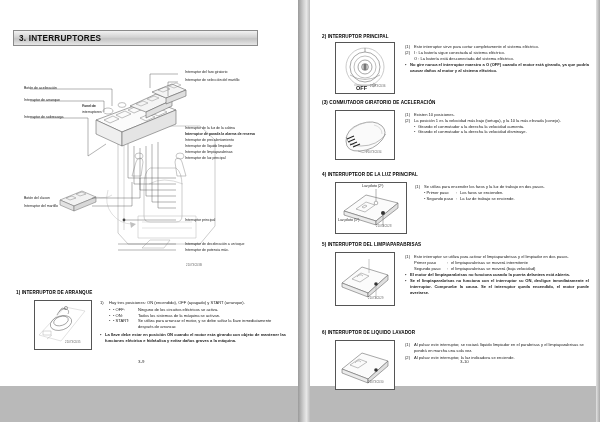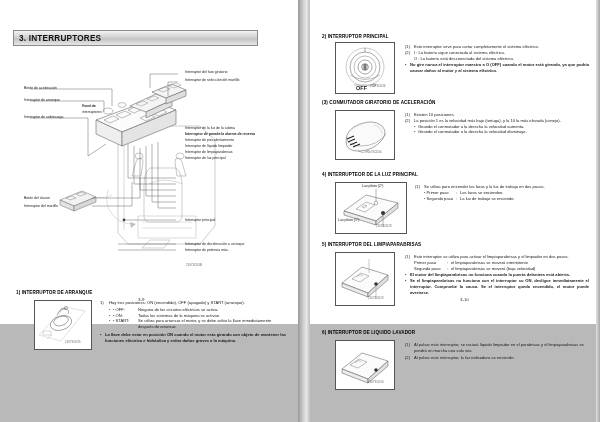--- a/index.html
+++ b/index.html
@@ -5,21 +5,21 @@
   html,body{margin:0;padding:0;}
   body{
     width:600px;height:422px;
     background:#b9b9b9;
     font-family:"Liberation Sans", sans-serif;
     overflow:hidden;
   }
   .spread{position:relative;width:600px;height:422px;}
 
   .page{
-    position:absolute;top:0;background:#ffffff;height:324px;
+    position:absolute;top:0;background:#ffffff;height:386px;
     box-sizing:border-box;
     padding-left:31px;
   }
   .page-left{left:0;width:298px;}
   .page-right{left:310px;width:290px;}
   .gutter{
     position:absolute;left:298px;top:0;width:12px;height:422px;
     background:linear-gradient(to right,#9a9a9a 0%,#cfcfcf 45%,#e8e8e8 70%,#bdbdbd 100%);
   }
   .page-right:after{

